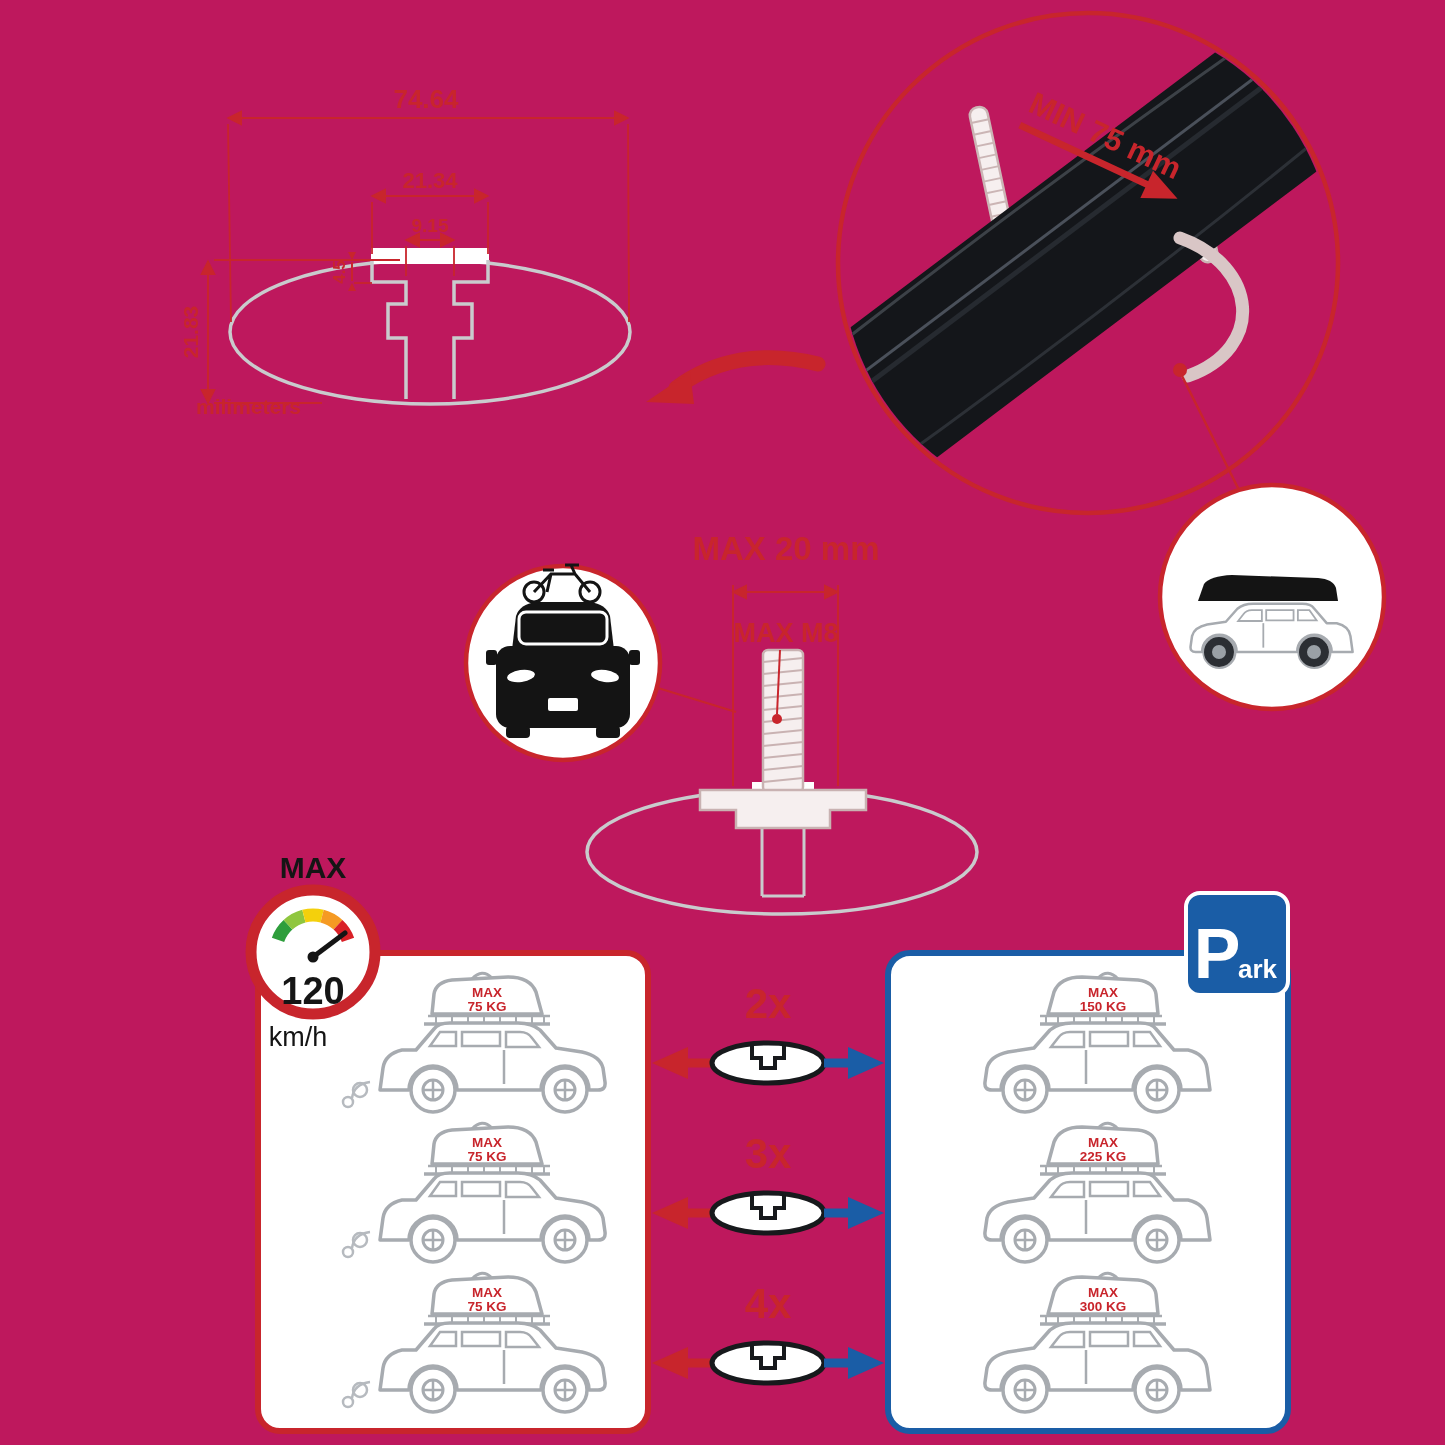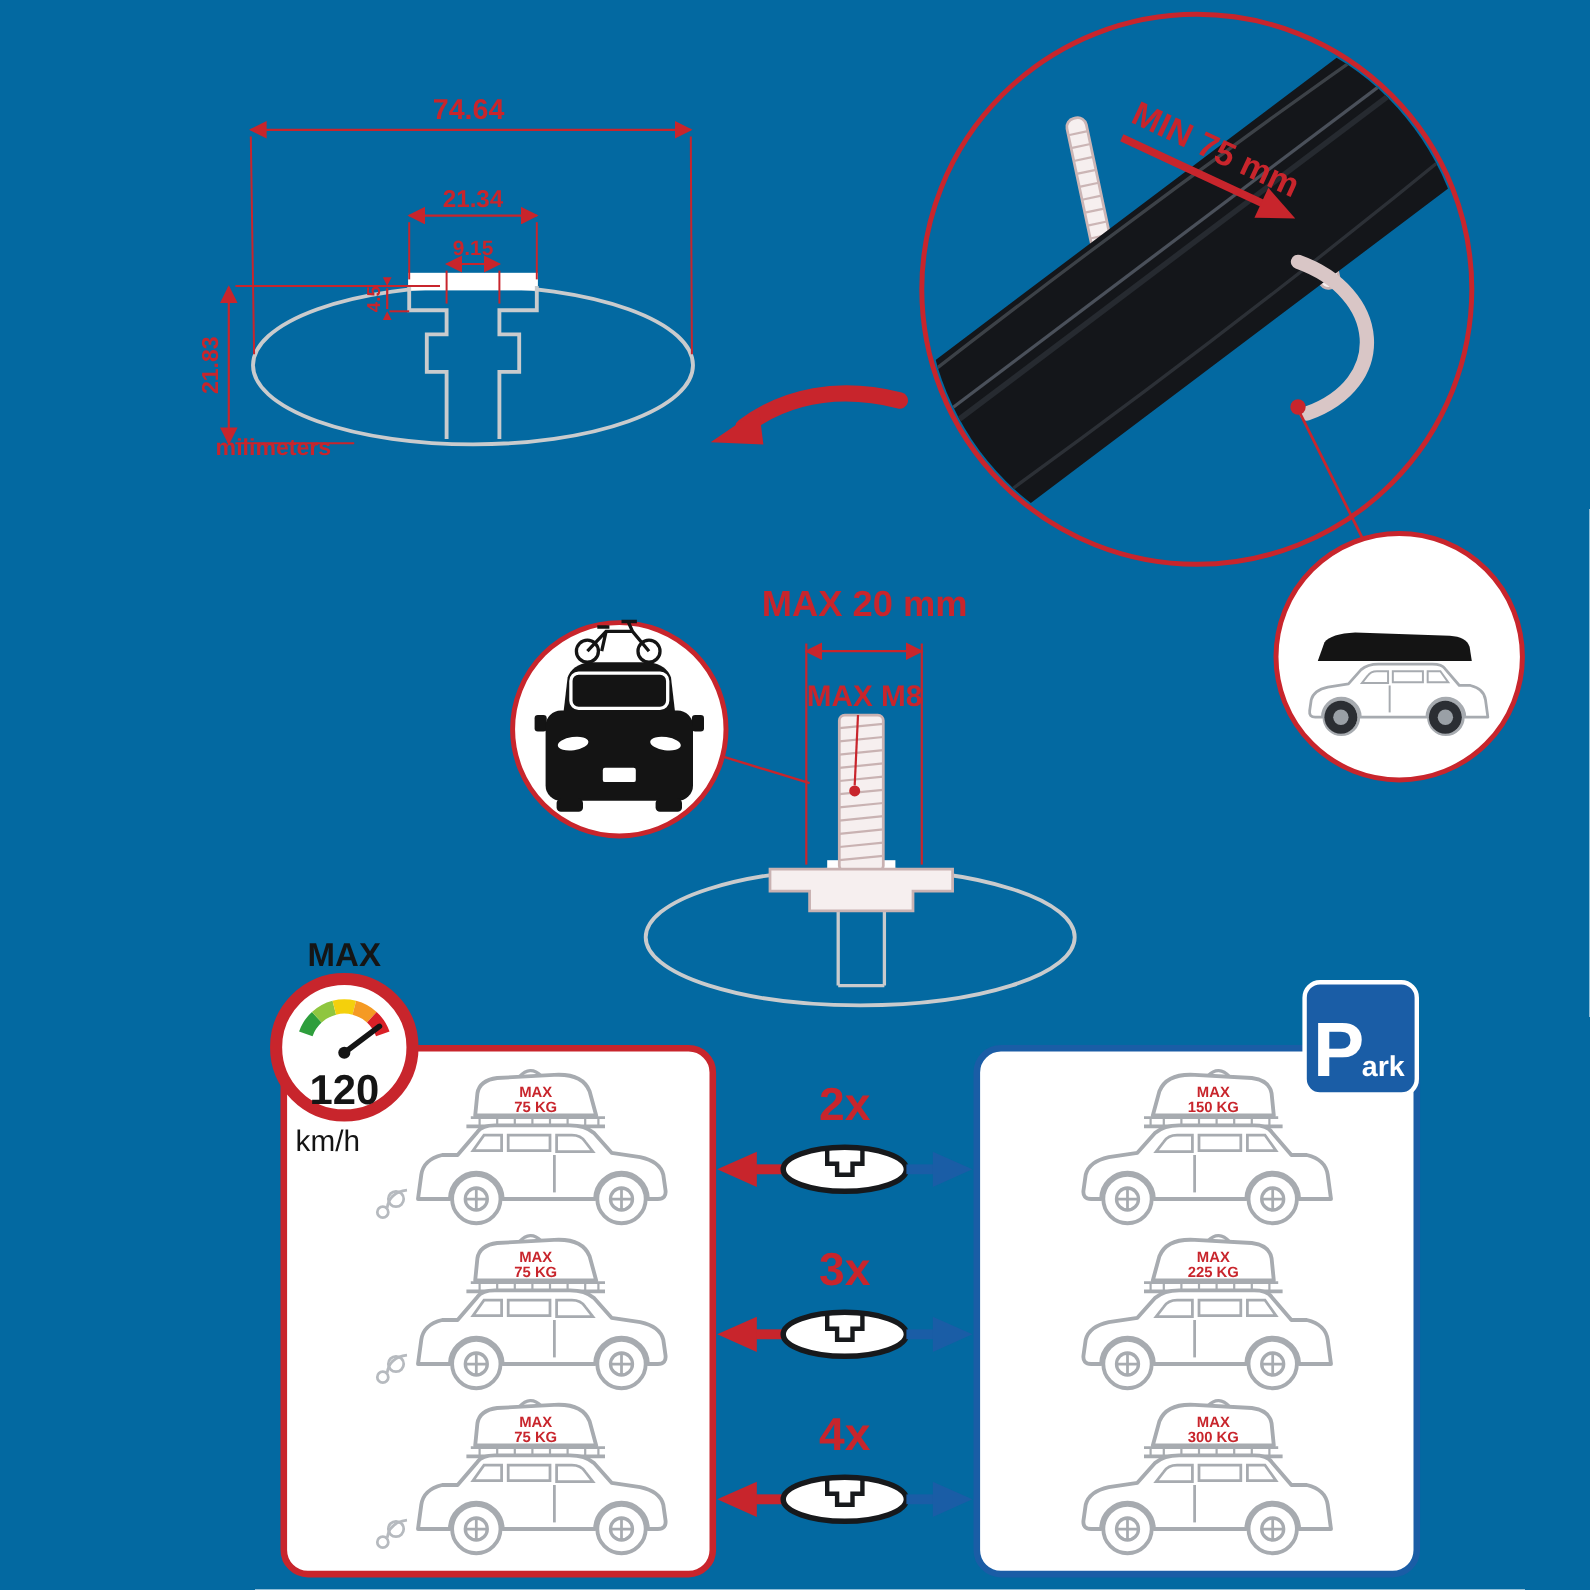--- a/index.html
+++ b/index.html
@@ -1,16 +1,16 @@
 <!DOCTYPE html>
 <html><head>
 <meta charset="utf-8">
 <style>
   html,body{margin:0;padding:0;background:#ffffff;}
-  .stage{position:relative;width:1445px;height:1445px;background:#0369a1;overflow:hidden;}
+  .stage{position:relative;width:1445px;height:1445px;background:#be185d;overflow:hidden;}
   svg{display:block;}
   text{font-family:"Liberation Sans","DejaVu Sans",sans-serif;}
   .dim-text{fill:#C8252C;font-weight:bold;}
   .red-label{fill:#C8252C;font-weight:bold;}
   .black-label{fill:#151515;font-weight:bold;}
   .white-label{fill:#ffffff;font-weight:bold;}
   .bag-label{fill:#C8252C;font-weight:bold;}
 </style>
 </head>
 <body>

